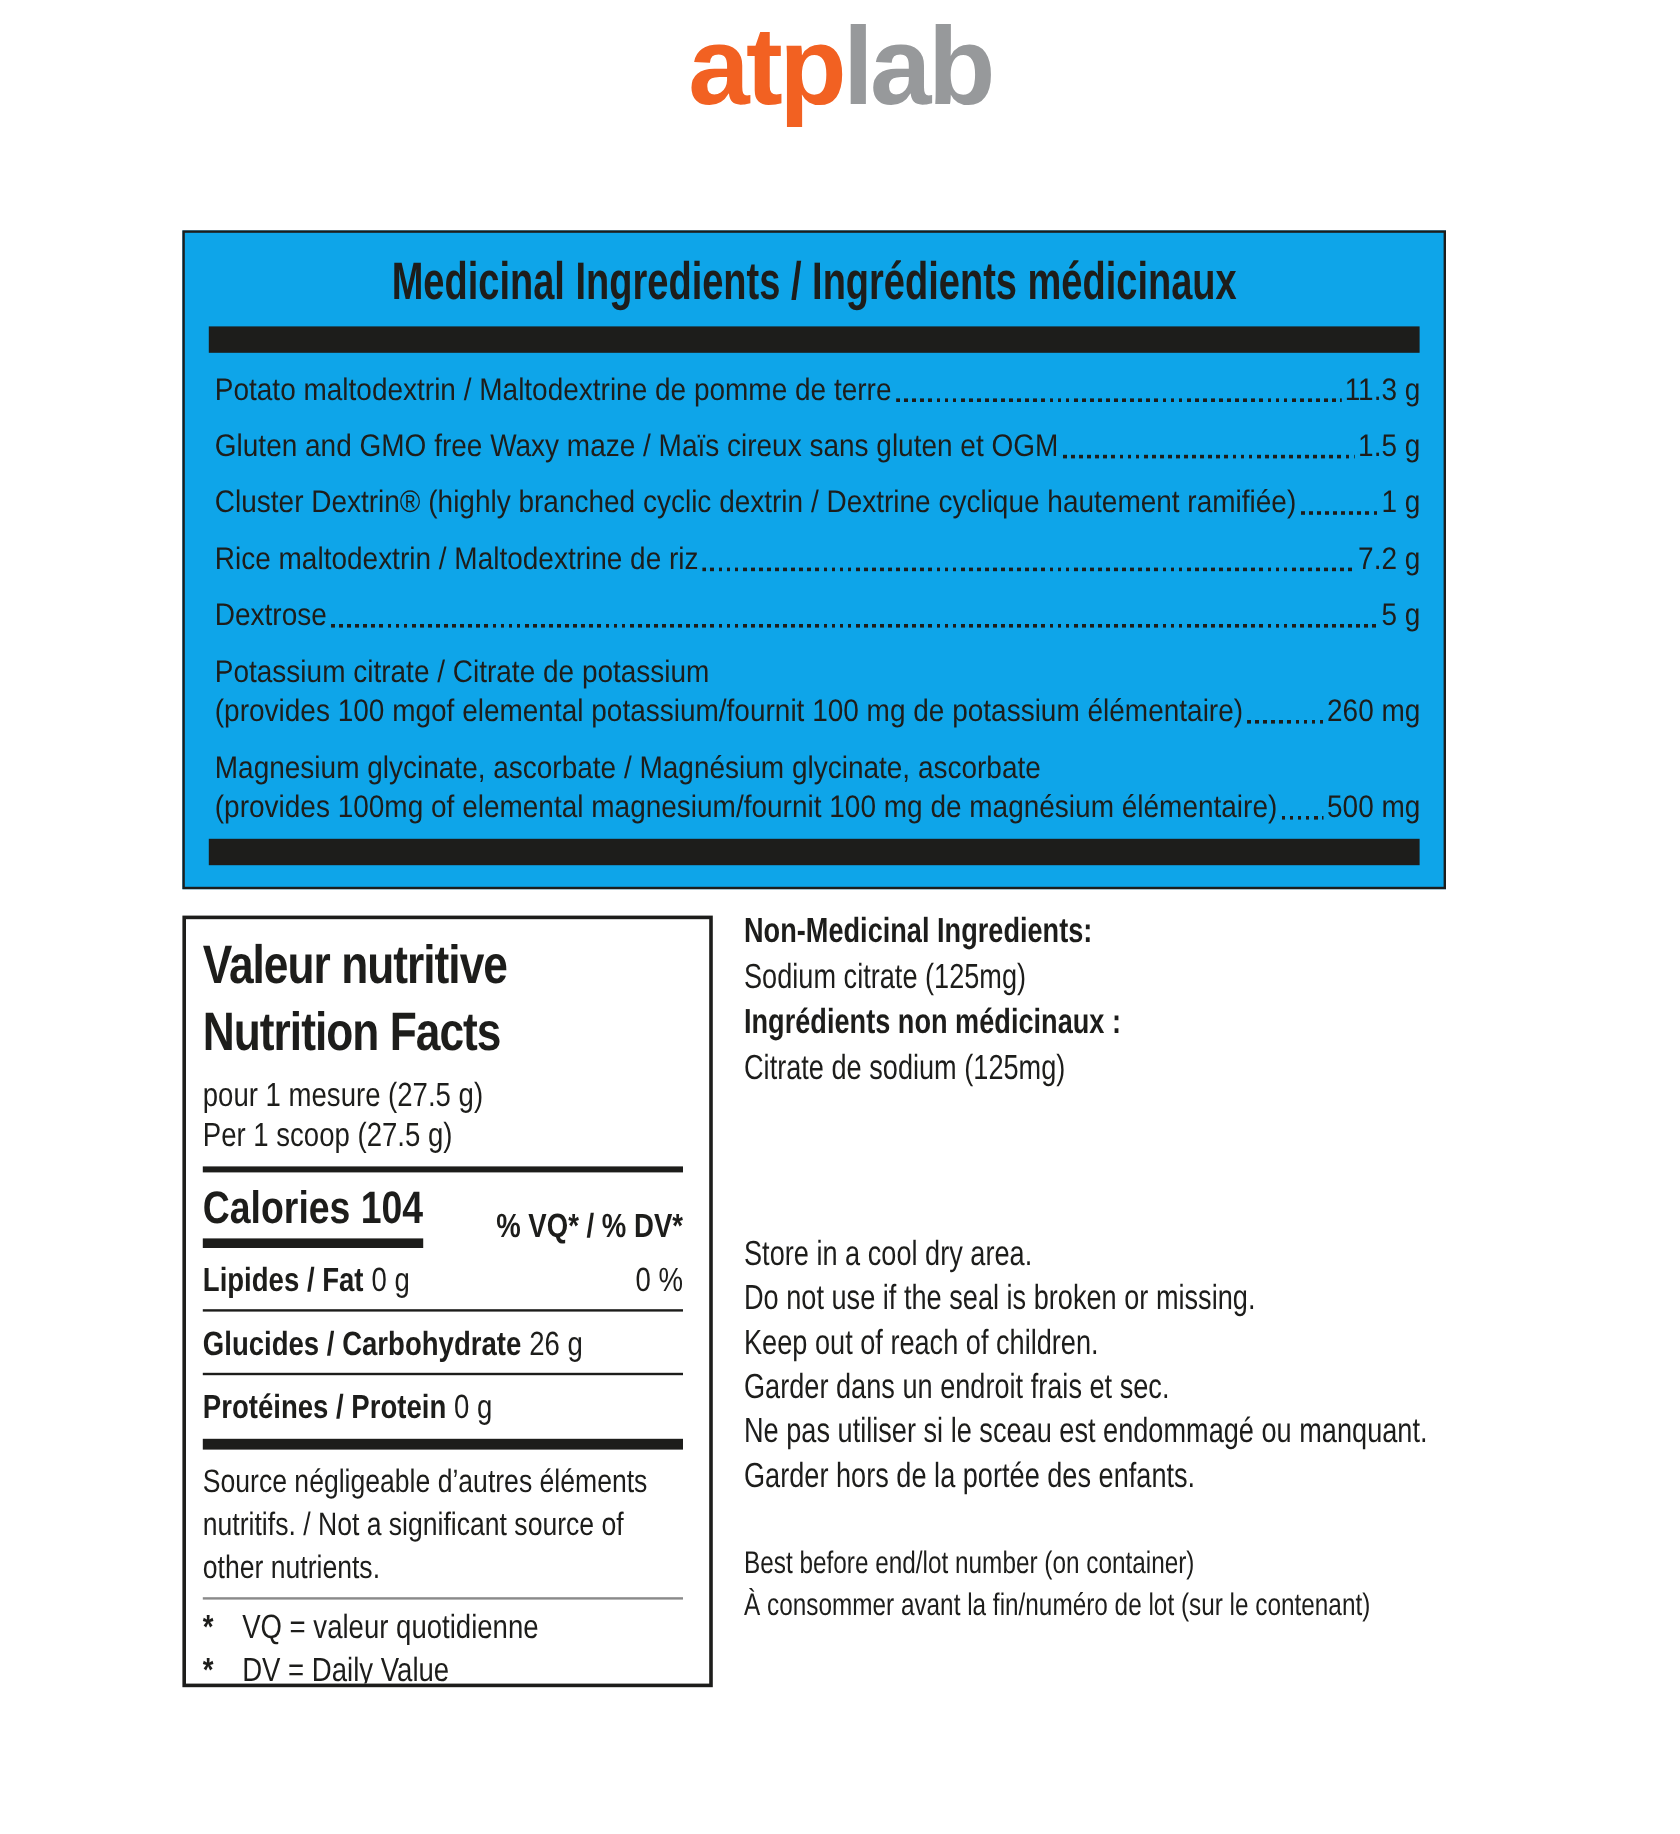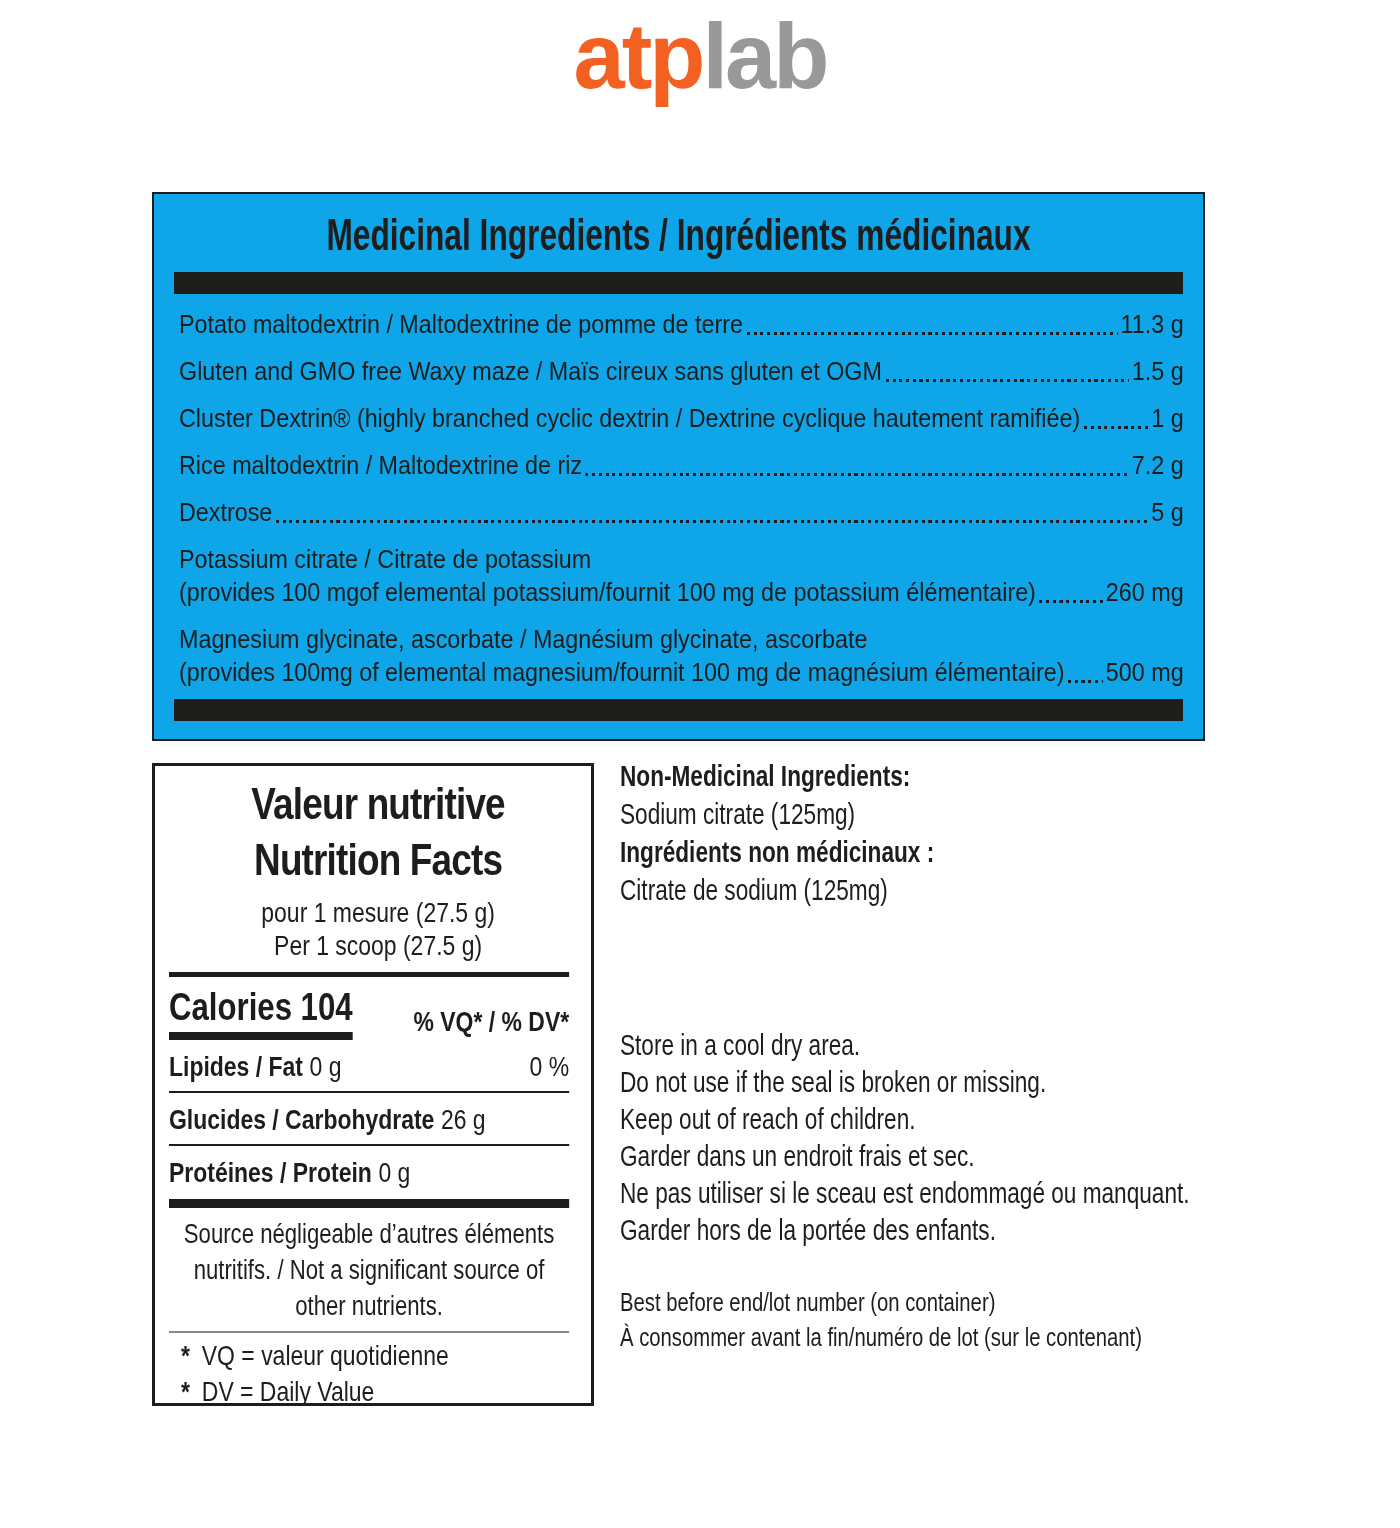--- a/index.html
+++ b/index.html
@@ -24,21 +24,21 @@
   .ing-entry{margin-bottom:14px;}
   .ing-row{display:flex;align-items:flex-end;}
   .ing-name{white-space:nowrap;flex:0 0 auto;}
   .ing-amt{white-space:nowrap;flex:0 0 auto;}
   .dots{flex:1 1 0;min-width:14px;height:3.5px;align-self:flex-end;margin:0 3px 6px 4px;
         background-image:repeating-linear-gradient(to right,#1d1d1b 0 3.5px,transparent 3.5px 7.5px);}
 
   
   .nut-box{position:absolute;left:152px;top:763px;width:442px;height:643px;
            border:3px solid #1d1d1b;box-sizing:border-box;background:#fff;
-           padding:10px 0 0 14px;overflow:hidden;text-align:center;}
+           padding:10px 0 0 14px;overflow:hidden;}
   .nut-inner{width:510px;transform:scaleX(0.82);transform-origin:0 0;}
   .nut-title{font-weight:bold;font-size:45px;line-height:56px;letter-spacing:-1px;}
   .nut-serving{font-size:28px;line-height:33px;}
   .nut-serving.first{margin-top:8px;}
   .rule-5{height:5px;background:#1d1d1b;margin:10px 0 0 0;width:488px;}
   .cal-row{display:flex;margin-top:9px;width:488px;}
   .cal-left{display:inline-block;font-weight:bold;font-size:38px;line-height:42px;
             border-bottom:8px solid #1d1d1b;padding-bottom:4px;}
   .dv-head{margin-left:auto;font-weight:bold;font-size:28px;align-self:flex-end;padding-bottom:2px;white-space:nowrap;}
   .nut-row{display:flex;align-items:baseline;width:488px;padding:10px 0 7px 0;font-size:28px;line-height:34px;}

